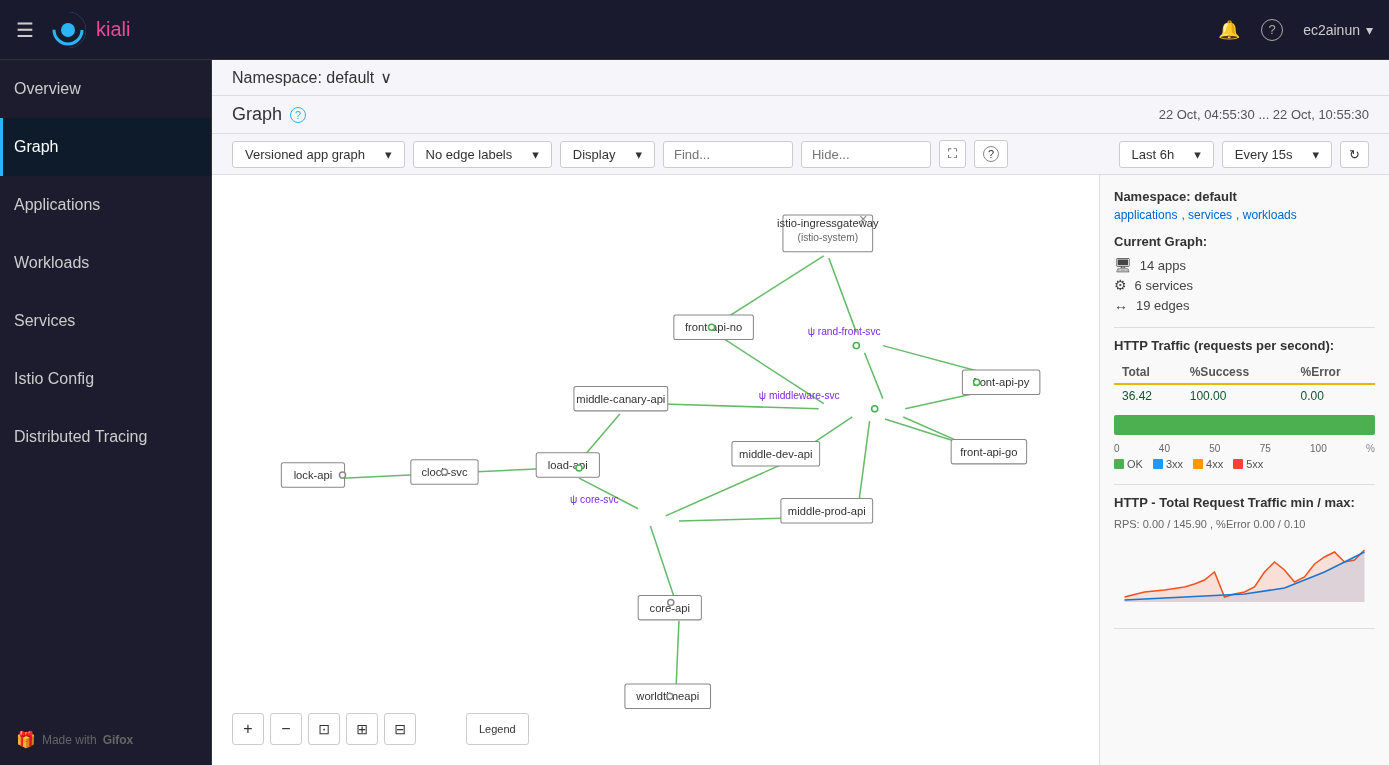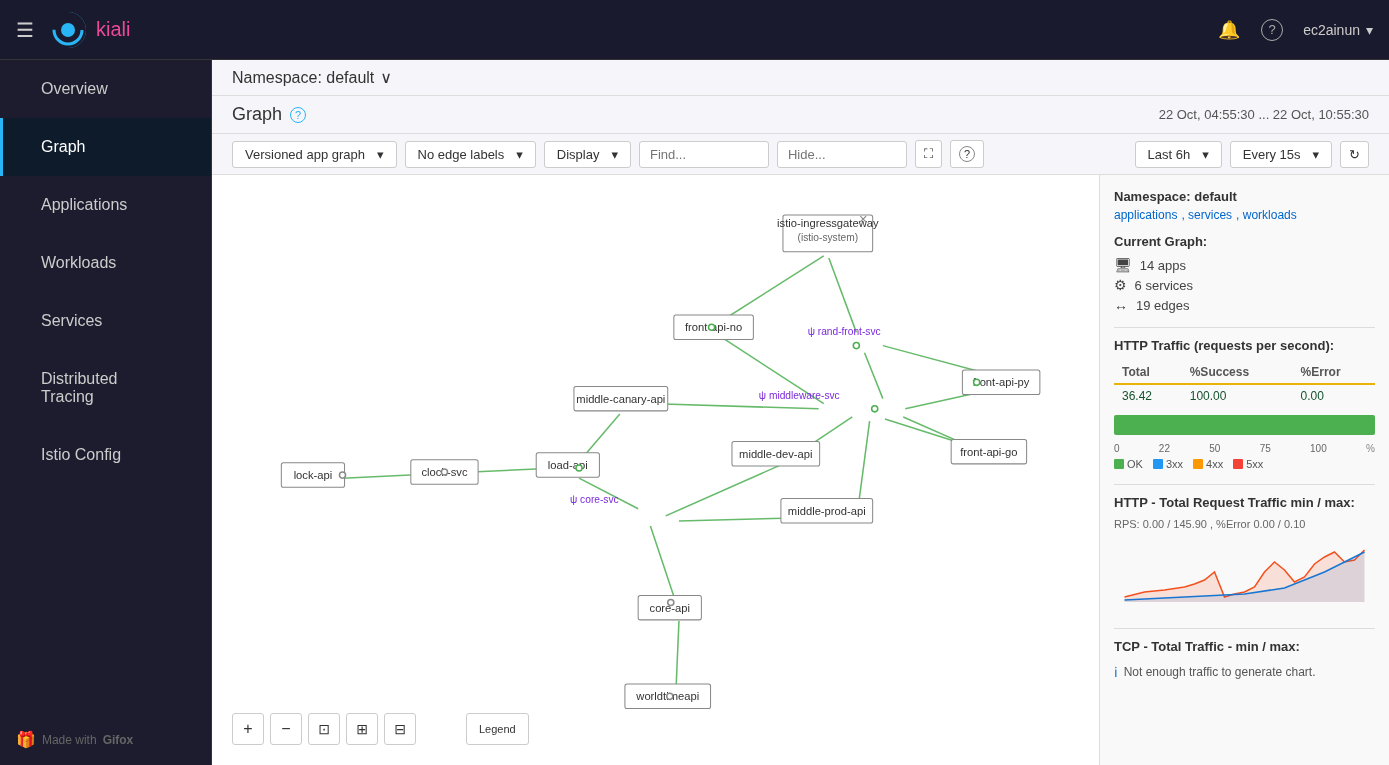--- a/index.html
+++ b/index.html
@@ -60,21 +60,21 @@
     
     .sidebar {
       width: 212px;
       background: #1c1c2e;
       flex-shrink: 0;
       display: flex;
       flex-direction: column;
       border-right: 1px solid #333;
     }
     .sidebar-item {
-      padding: 20px 38px;
+      padding: 20px 11px;
       font-size: 16px;
       color: #ccc;
       cursor: pointer;
       border-left: 3px solid transparent;
       transition: background 0.2s;
     }
     .sidebar-item.active {
       background: #0d1b2a;
       color: white;
       border-left: 3px solid #29b6f6;
@@ -128,21 +128,21 @@
     }
     .toolbar-btn {
       background: white;
       border: 1px solid #ccc;
       border-radius: 3px;
       padding: 5px 12px;
       font-size: 13px;
       cursor: pointer;
       display: flex;
       align-items: center;
-      gap: 12px;
+      gap: 20px;
       color: #333;
     }
     .search-input {
       border: 1px solid #ccc;
       border-radius: 3px;
       padding: 5px 10px;
       font-size: 13px;
       width: 130px;
       background: white;
       color: #333;
@@ -329,24 +329,24 @@
     <div class="sidebar-item">
       <span>Applications</span>
     </div>
     <div class="sidebar-item">
       <span>Workloads</span>
     </div>
     <div class="sidebar-item">
       <span>Services</span>
     </div>
     <div class="sidebar-item">
+      <span>Istio Config</span>
+    </div>
+    <div class="sidebar-item">
       <span>Distributed Tracing</span>
-    </div>
-    <div class="sidebar-item">
-      <span>Istio Config</span>
     </div>
     <div class="sidebar-footer">
       <span style="font-size:16px;">🎁</span>
       <span>Made with</span>
       <strong>Gifox</strong>
     </div>
   </div>
 
   <div class="content">
 
@@ -607,21 +607,21 @@
                   <td>0.00</td>
                 </tr>
               </tbody>
             </table>
 
             <div class="progress-bar-container">
               <div class="progress-bar-fill"></div>
             </div>
             <div style="display:flex;justify-content:space-between;font-size:10px;color:#666;margin-bottom:4px;">
               <span>0</span>
-              <span>22</span>
+              <span>40</span>
               <span>50</span>
               <span>75</span>
               <span>100</span>
               <span style="color:#888;">%</span>
             </div>
 
             <div class="legend-row">
               <div class="legend-item">
                 <div class="legend-dot" style="background:#4caf50;"></div>
                 <span>OK</span>
@@ -650,25 +650,18 @@
             <svg class="mini-chart" viewBox="0 0 240 60">
               <polyline points="0,55 20,50 40,48 60,45 70,42 80,38 90,30 100,55 110,52 120,50 130,45 140,30 150,20 160,28 170,40 180,35 190,22 200,15 210,10 220,20 230,18 240,8" fill="none" stroke="#f4511e" stroke-width="1.5"></polyline>
               <polygon points="0,60 0,55 20,50 40,48 60,45 70,42 80,38 90,30 100,55 110,52 120,50 130,45 140,30 150,20 160,28 170,40 180,35 190,22 200,15 210,10 220,20 230,18 240,8 240,60" fill="rgba(244,81,30,0.15)"></polygon>
               <polyline points="0,58 40,56 80,54 120,52 160,46 200,30 240,10" fill="none" stroke="#1976d2" stroke-width="1.5"></polyline>
               <polygon points="0,60 0,58 40,56 80,54 120,52 160,46 200,30 240,10 240,60" fill="rgba(25,118,210,0.12)"></polygon>
             </svg>
           </div>
 
           <hr class="section-divider">
 
-          <div class="panel-section">
-            <div class="panel-section-title">TCP - Total Traffic - min / max:</div>
-            <div style="display:flex;align-items:center;gap:6px;font-size:12px;color:#555;">
-              <span style="color:#1976d2;font-size:14px;">ℹ</span>
-              <span>Not enough traffic to generate chart.</span>
-            </div>
-          </div>
 
         </div>
       </div>
     </div>
   </div>
 </div>
 
 </body></html>

